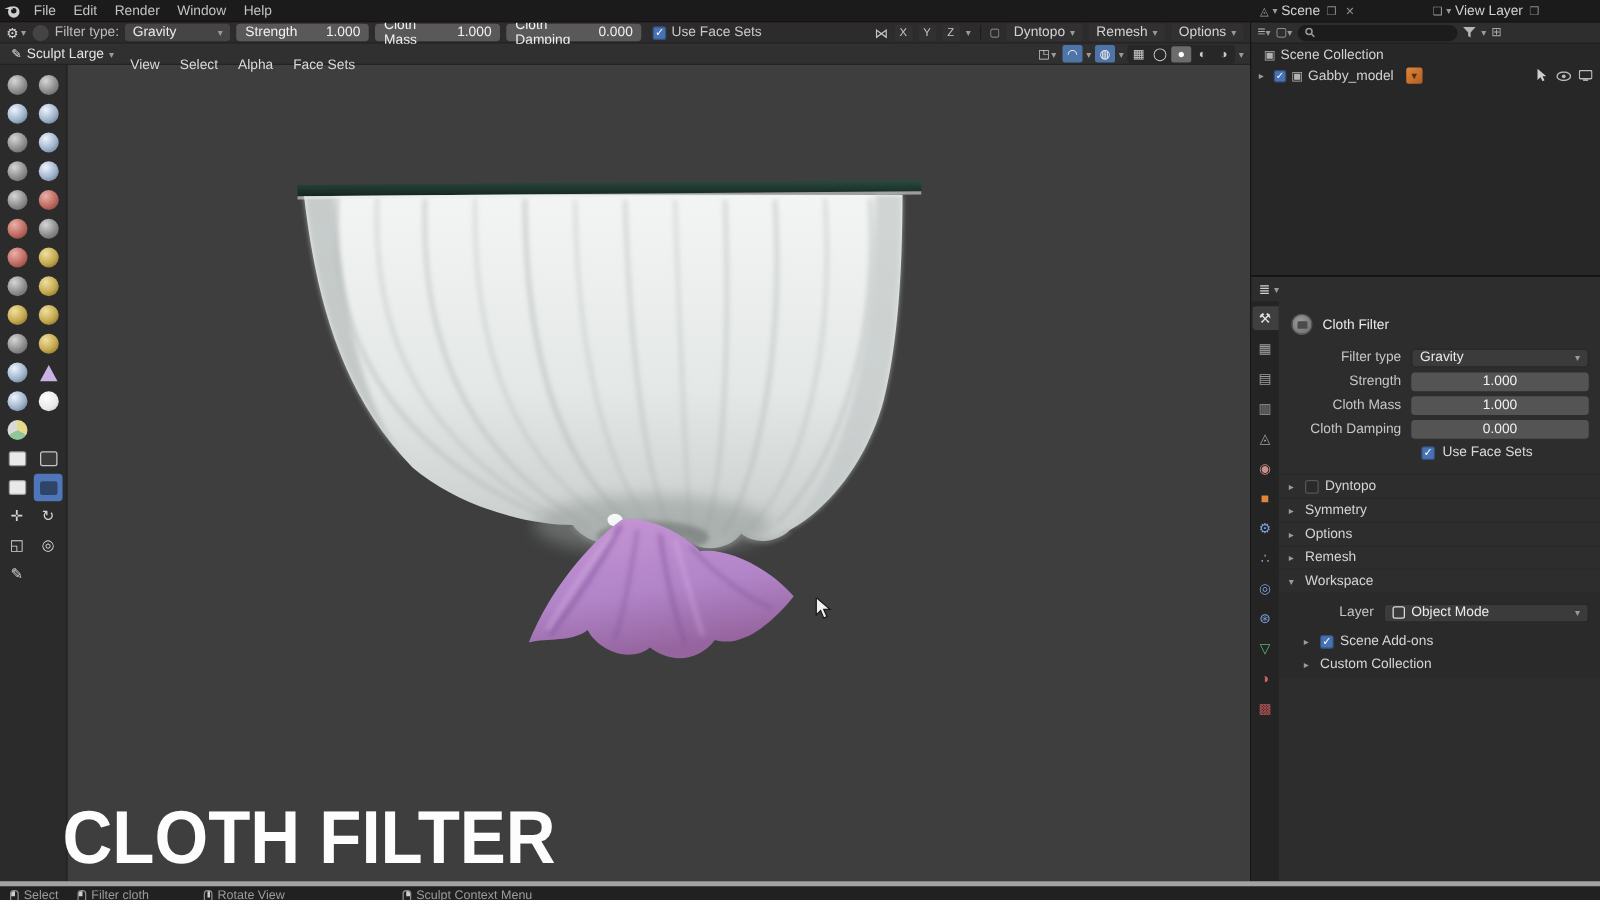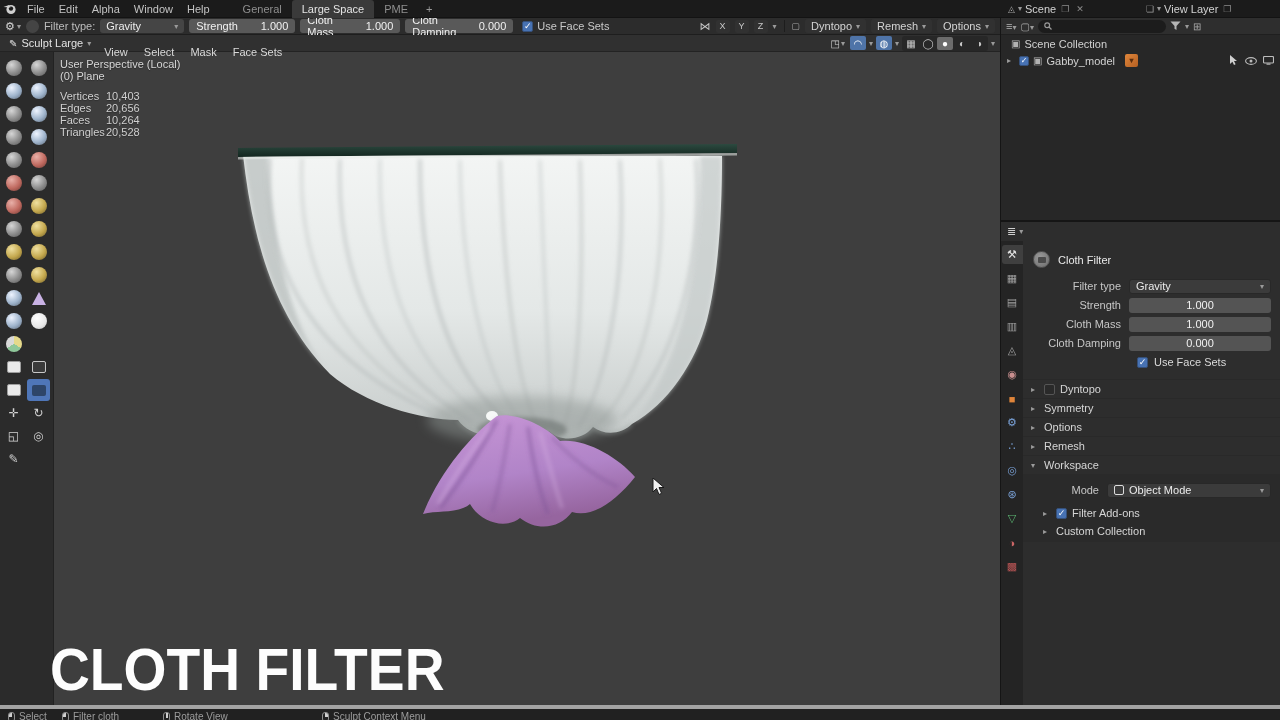--- a/index.html
+++ b/index.html
@@ -127,29 +127,23 @@
   <div id="topbar">
     <div class="logo">
       <svg width="14" height="12" viewBox="0 0 14 12">
           <circle cx="8" cy="6.5" r="4.6" fill="#cfcfcf"></circle>
           <circle cx="8" cy="5.6" r="2.2" fill="#1b1b1b"></circle>
           <path d="M0.5 4 L6 2 L7.5 4.5 Z" fill="#cfcfcf"></path>
         </svg>
     </div>
     <span class="menu-item">File</span>
     <span class="menu-item">Edit</span>
-    <span class="menu-item">Alpha</span>
+    <span class="menu-item">Render</span>
     <span class="menu-item">Window</span>
     <span class="menu-item">Help</span>
-    <div class="tabs">
-      <span class="tab">General</span>
-      <span class="tab active">Large Space</span>
-      <span class="tab">PME</span>
-      <span class="tab-plus">+</span>
-    </div>
     <div class="topbar-right">
       <div class="id-field">
         <span class="wicon">◬</span>
           <span class="chev">▾</span>
         <span>Scene</span>
         <span class="mini-btn">❐</span>
         <span class="mini-btn">✕</span>
       </div>
       <div class="id-field">
         <span class="wicon">❏</span>
@@ -210,21 +204,21 @@
   </div>
 
   <div id="vp-header">
     <div class="mode-widget">
       <span style="font-size:10px">✎</span>
       <span>Sculpt Large</span>
       <span class="chev">▾</span>
     </div>
     <span class="vh-menu">View</span>
     <span class="vh-menu">Select</span>
-    <span class="vh-menu">Mask</span>
+    <span class="vh-menu">Alpha</span>
     <span class="vh-menu">Face Sets</span>
     <div class="vh-right">
       <div class="icon-btn">
           <span>◳</span>
           <span class="chev">▾</span>
         </div>
       <div class="icon-btn blue">
           <span>◠</span>
         </div>
       <span class="chev">▾</span>
@@ -415,34 +409,20 @@
           <span class="gizmo">◱</span>
         </div>
       <div class="brush">
           <span class="gizmo">◎</span>
         </div>
       <div class="brush">
           <span class="gizmo">✎</span>
         </div>
     </div>
 
-    <div id="vp-stats">
-      <div>User Perspective (Local)</div>
-      <div>(0) Plane</div>
-      <div class="stats-table">
-        <span>Vertices</span>
-        <span>10,403</span>
-        <span>Edges</span>
-        <span>20,656</span>
-        <span>Faces</span>
-        <span>10,264</span>
-        <span>Triangles</span>
-        <span>20,528</span>
-      </div>
-    </div>
 
     <div id="overlay-title">CLOTH FILTER</div>
 
     <svg id="cursor" width="14" height="18" viewBox="0 0 14 18">
       <path d="M1,0 L1,14 L4.5,10.5 L7,16.5 L9.6,15.3 L7,9.5 L12,9.5 Z" fill="#f0f0f0" stroke="#1a1a1a" stroke-width="1"></path>
     </svg>
   </div>
 
   <div id="outliner">
     <div id="outliner-header">
@@ -558,31 +538,31 @@
       <div class="section">
         <span class="tri">▸</span>
         <span>Remesh</span>
       </div>
       <div class="section">
         <span class="tri">▾</span>
         <span>Workspace</span>
       </div>
       <div class="ws-body">
         <div class="mode-row">
-          <span class="mode-label">Mode</span>
+          <span class="mode-label">Layer</span>
           <div class="p-dropdown" style="flex:1;margin-right:9px">
             <span class="mode-widget-icon"></span>
             <span>Object Mode</span>
             <span class="chev">▾</span>
           </div>
         </div>
         <div class="sub-row">
           <span class="tri">▸</span>
           <span class="checkbox">✓</span>
-          <span>Filter Add-ons</span>
+          <span>Scene Add-ons</span>
         </div>
         <div class="sub-row">
           <span class="tri">▸</span>
           <span>Custom Collection</span>
         </div>
       </div>
     </div>
   </div>
 
   <div id="statusbar">

